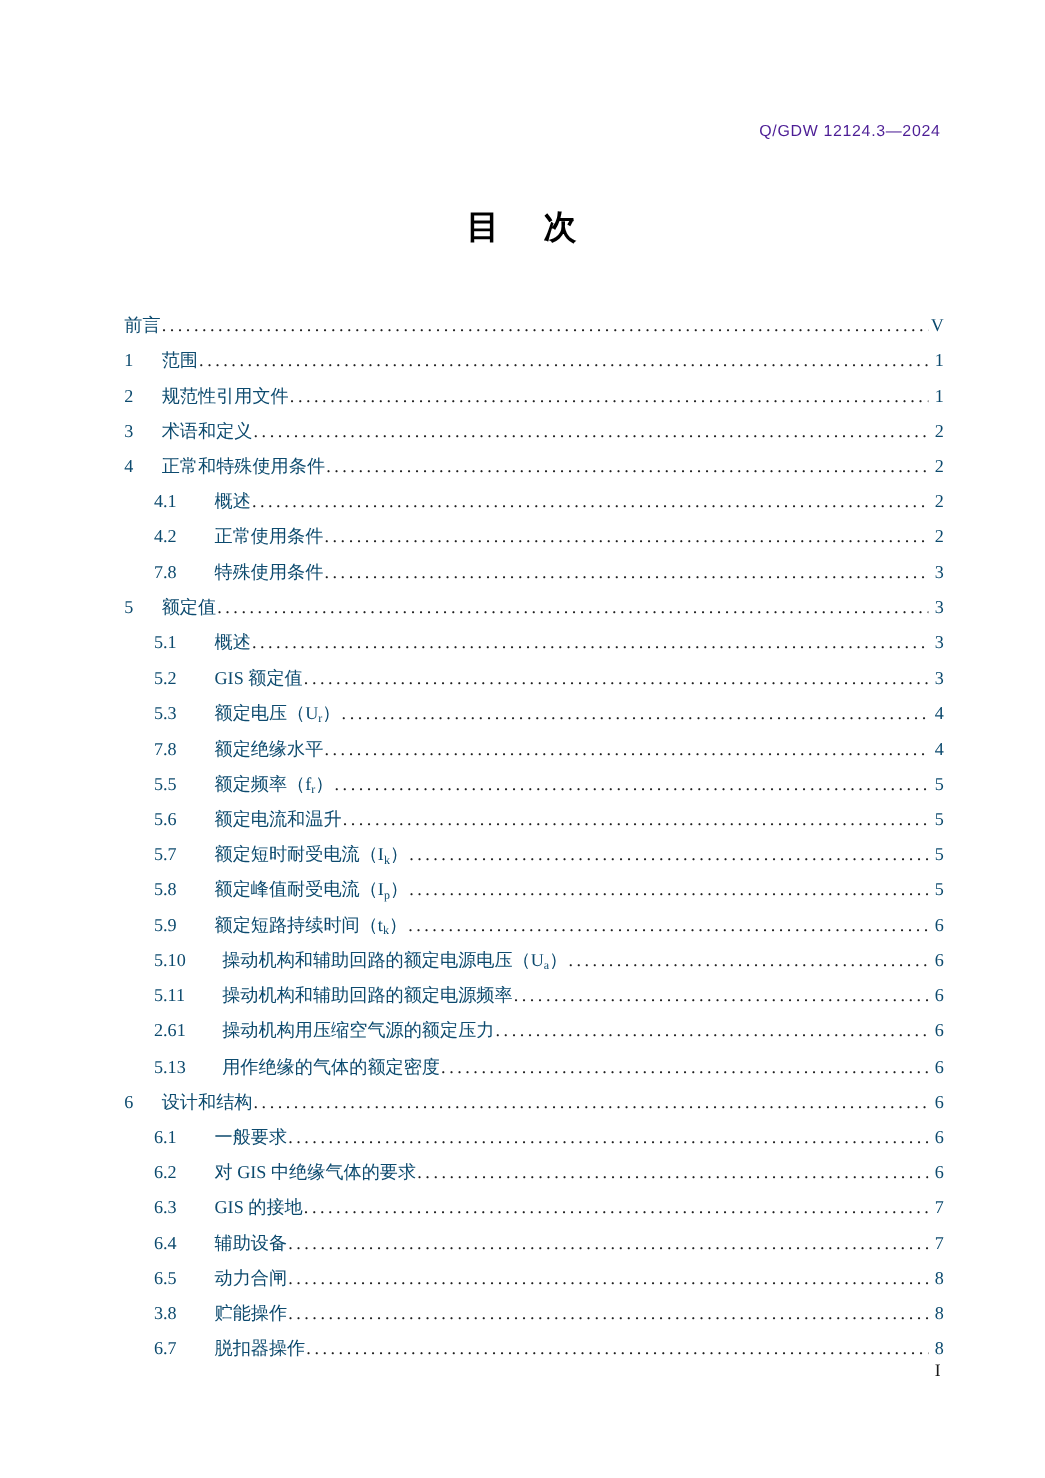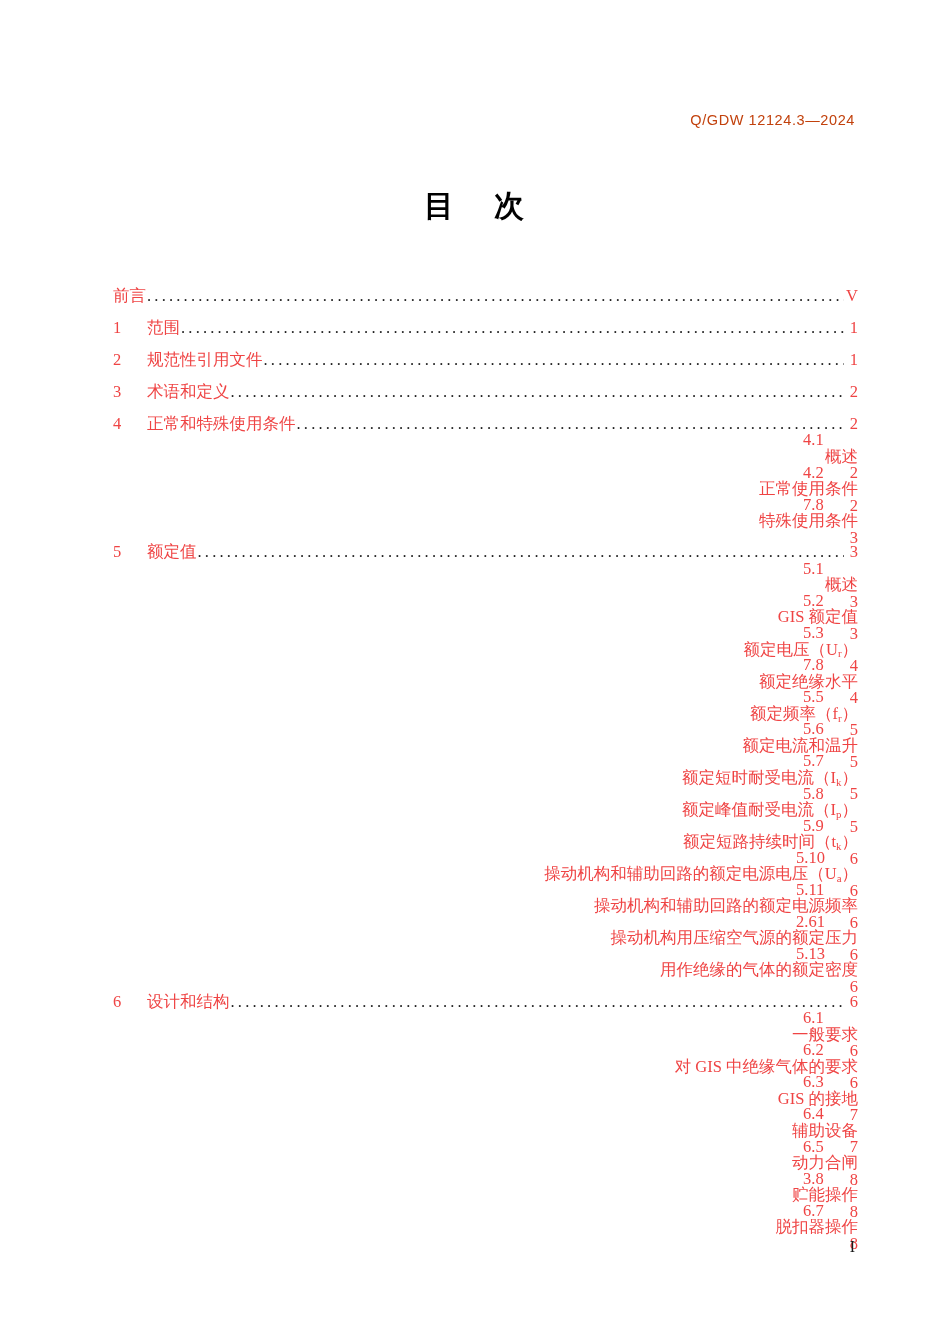--- a/index.html
+++ b/index.html
@@ -24,21 +24,21 @@
   
   .doc-header {
     position: absolute;
     top: 112px;
     left: 0;
     right: 95px;
     text-align: right;
     font-family: "Liberation Sans", "DejaVu Sans", sans-serif;
     font-size: 14.5px;
     letter-spacing: 0.6px;
-    color: #c2410c;
+    color: #4c1d95;
     white-space: pre;
   }
 
   
   .toc-title {
     position: absolute;
     top: 186px;
     left: 0;
     right: 0;
     text-align: center;
@@ -57,21 +57,21 @@
     left: 113px;
     width: 745px;
   }
 
   .toc-entry {
     display: flex;
     align-items: flex-end;
     height: 32.1px;
     font-size: 16.5px;
     line-height: 1;
-    color: #ef4444;
+    color: #0c4a6e;
     white-space: pre;
   }
 
   .toc-entry .num {
     flex: 0 0 auto;
     text-align: left;
     white-space: pre;
   }
 
   .toc-entry .label {
@@ -105,21 +105,21 @@
   }
 
   
   .lvl1 .num { width: 34px; }
   .lvl1 { padding-left: 0px; }
 
   
   .lvl0 .num { width: 0px; }
 
   
-  .lvl2 { padding-left: 27px; flex-direction: column; }
+  .lvl2 { padding-left: 27px; }
   .lvl2 .num { width: 55px; }
 
   
   .lvl2.wide .num { width: 62px; }
 
   sub {
     font-size: 0.66em;
     vertical-align: baseline;
     position: relative;
     top: 0.26em;

